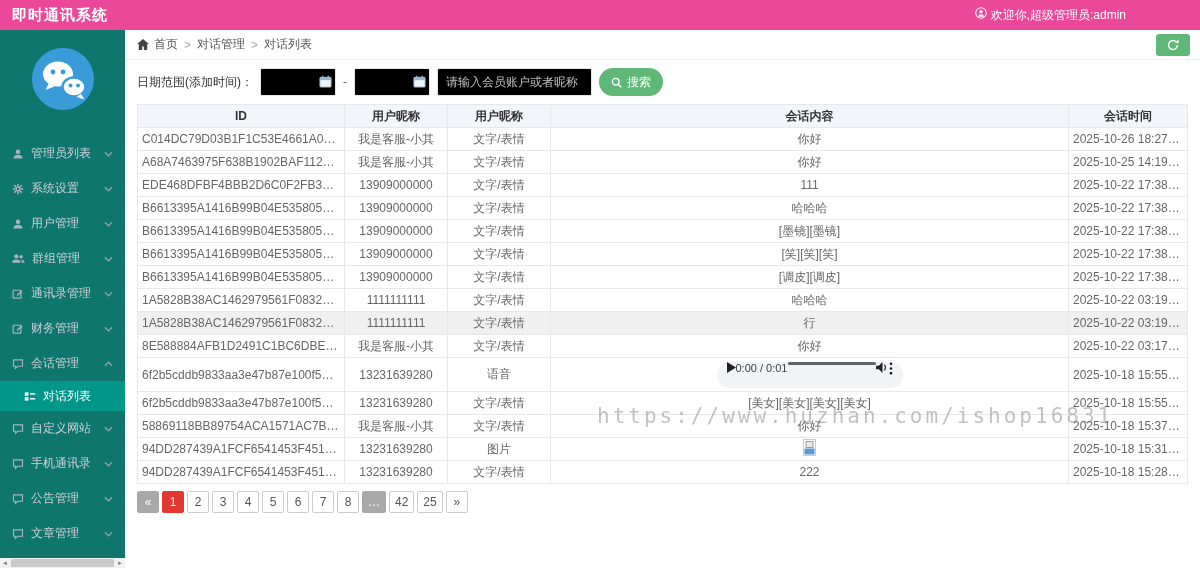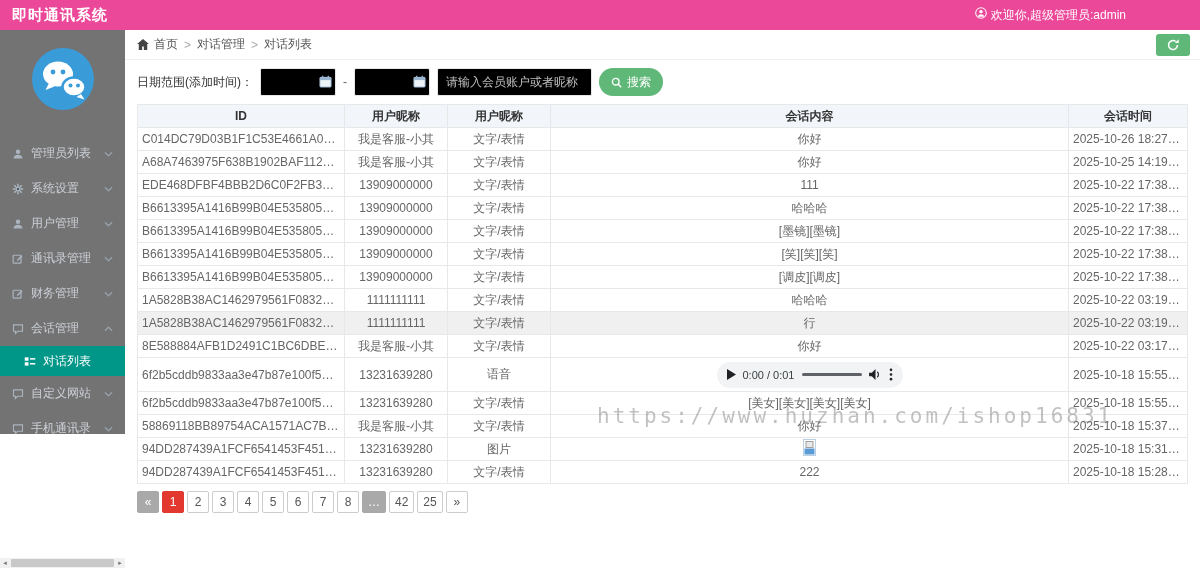--- a/index.html
+++ b/index.html
@@ -6,21 +6,21 @@
   html,body{width:1200px;height:568px}
   body{position:relative;overflow:hidden;background:#fff;font-family:"Liberation Sans","DejaVu Sans",sans-serif;font-size:12px;color:#333}
   .icon{display:inline-flex;align-items:center;justify-content:center;line-height:0}
 
   
   .topbar{position:absolute;top:0;left:0;width:1200px;height:30px;background:#ec4899;color:#fff;display:flex;align-items:center;justify-content:space-between;padding:0 12px;z-index:20}
   .topbar-title{font-size:15px;font-weight:bold;letter-spacing:1px}
   .topbar-user{display:flex;align-items:flex-start;gap:4px;font-size:12px;padding-right:62px;cursor:pointer}
 
   
-  .sidebar{position:absolute;top:30px;left:0;width:125px;height:404px;background:#737373;overflow:hidden;z-index:10}
+  .sidebar{position:absolute;top:30px;left:0;width:125px;height:536px;background:#0f766e;overflow:hidden;z-index:10}
   .logo{width:62px;height:62px;margin:18px auto 26px;display:flex;align-items:center;justify-content:center}
   .side-item{display:flex;align-items:center;height:35px;padding:0 12px;color:#ccd0d7;font-size:12px;cursor:pointer}
   .side-item .icon{margin-right:7px;color:#aab4bf}
   .side-item .chev{margin-left:auto;margin-right:0;color:#97a1ab}
   .side-sub{display:flex;align-items:center;height:30px;padding-left:24px;gap:7px;font-size:12px;color:#cfd3da;cursor:pointer}
   .side-sub.active{background:#009688;color:#fff}
   .side-scroll{position:absolute;left:0;top:558px;width:125px;height:10px;background:#f1f1f1;display:flex;align-items:center;z-index:10}
   .side-scroll .sarrow{width:10px;text-align:center;color:#777;font-size:7px;line-height:10px;cursor:pointer}
   .side-scroll .track{flex:1;height:10px;position:relative;cursor:pointer}
   .side-scroll .thumb{position:absolute;left:1px;right:1px;top:1px;bottom:1px;background:#c9c9c9;border-radius:1px}
@@ -43,21 +43,21 @@
   .kw-input{width:155px;padding:0 8px}
   .kw-input::placeholder{color:#bfbfbf}
   .search-btn{height:28px;padding:0 12px;background:#5FB878;color:#fff;border:none;border-radius:14px;display:flex;align-items:center;gap:5px;font-size:12px;cursor:pointer}
 
   table{border-collapse:collapse;table-layout:fixed;width:1050px;margin:0 12px}
   th,td{border:1px solid #e8e8e8;height:23px;text-align:center;font-size:12px;color:#666;padding:0 4px;overflow:hidden;white-space:nowrap;text-overflow:ellipsis}
   th{background:#f2f6fa;color:#333;font-weight:bold}
   tr.shaded td{background:#f0f0f0}
   tr.audio-row td{height:34px}
 
-  .audio-player{width:186px;height:26px;margin:0 auto;background:#f1f3f4;border-radius:13px;display:flex;align-items:center;gap:7px;padding:0 10px}
+  .audio-player{width:186px;height:26px;margin:0 auto;background:#f1f3f4;border-radius:13px;display:flex;align-items:flex-start;padding:0 10px}
   .ap-time{font-size:11px;color:#3c4043}
   .ap-track{flex:1;height:3px;background:#5f6368;border-radius:2px;cursor:pointer}
 
   .pagination{display:flex;gap:3px;margin:7px 12px}
   .page-btn{min-width:22px;height:22px;display:flex;align-items:center;justify-content:center;border:1px solid #ccc;background:#fff;color:#555;font-size:12px;border-radius:2px;padding:0 5px;cursor:pointer;text-decoration:none}
   .page-btn.active{background:#e3382f;border-color:#e3382f;color:#fff}
   .page-btn.disabled{background:#a9a9a9;border-color:#a9a9a9;color:#fff;cursor:default}
 
   .watermark{position:absolute;left:597px;top:404px;font-family:"DejaVu Sans Mono",monospace;font-size:21px;letter-spacing:3px;color:rgba(120,120,120,.45);z-index:40;pointer-events:none;white-space:nowrap}
 </style>
@@ -132,20 +132,36 @@
         </span>
       </div>
       <div class="side-item">
         <span class="icon">
           <svg viewBox="0 0 16 16" width="12" height="12">
             <circle cx="8" cy="5" r="3" fill="currentColor"></circle>
             <path d="M2 14c0-3.3 2.7-5 6-5s6 1.7 6 5z" fill="currentColor"></path>
           </svg>
         </span>
         <span class="side-label">用户管理</span>
+        <span class="icon chev">
+          <svg viewBox="0 0 10 6" width="9" height="6">
+            <path d="M1 1l4 4 4-4" fill="none" stroke="currentColor" stroke-width="1.4"></path>
+          </svg>
+        </span>
+      </div>
+      <div class="side-item">
+        <span class="icon">
+          <svg viewBox="0 0 18 14" width="13" height="11">
+            <circle cx="6" cy="4" r="3" fill="currentColor"></circle>
+            <circle cx="12.6" cy="4.6" r="2.4" fill="currentColor"></circle>
+            <path d="M0 13c0-3 2.5-4.5 6-4.5s6 1.5 6 4.5z" fill="currentColor"></path>
+            <path d="M13 8.6c2.8.2 4.6 1.7 4.6 4.4h-4z" fill="currentColor"></path>
+          </svg>
+        </span>
+        <span class="side-label">群组管理</span>
         <span class="icon chev">
           <svg viewBox="0 0 10 6" width="9" height="6">
             <path d="M1 1l4 4 4-4" fill="none" stroke="currentColor" stroke-width="1.4"></path>
           </svg>
         </span>
       </div>
       <div class="side-item">
         <span class="icon">
           <svg viewBox="0 0 16 16" width="12" height="12">
             <rect x="1.5" y="3" width="10.5" height="10.5" rx="1" fill="none" stroke="currentColor" stroke-width="1.6"></rect>

